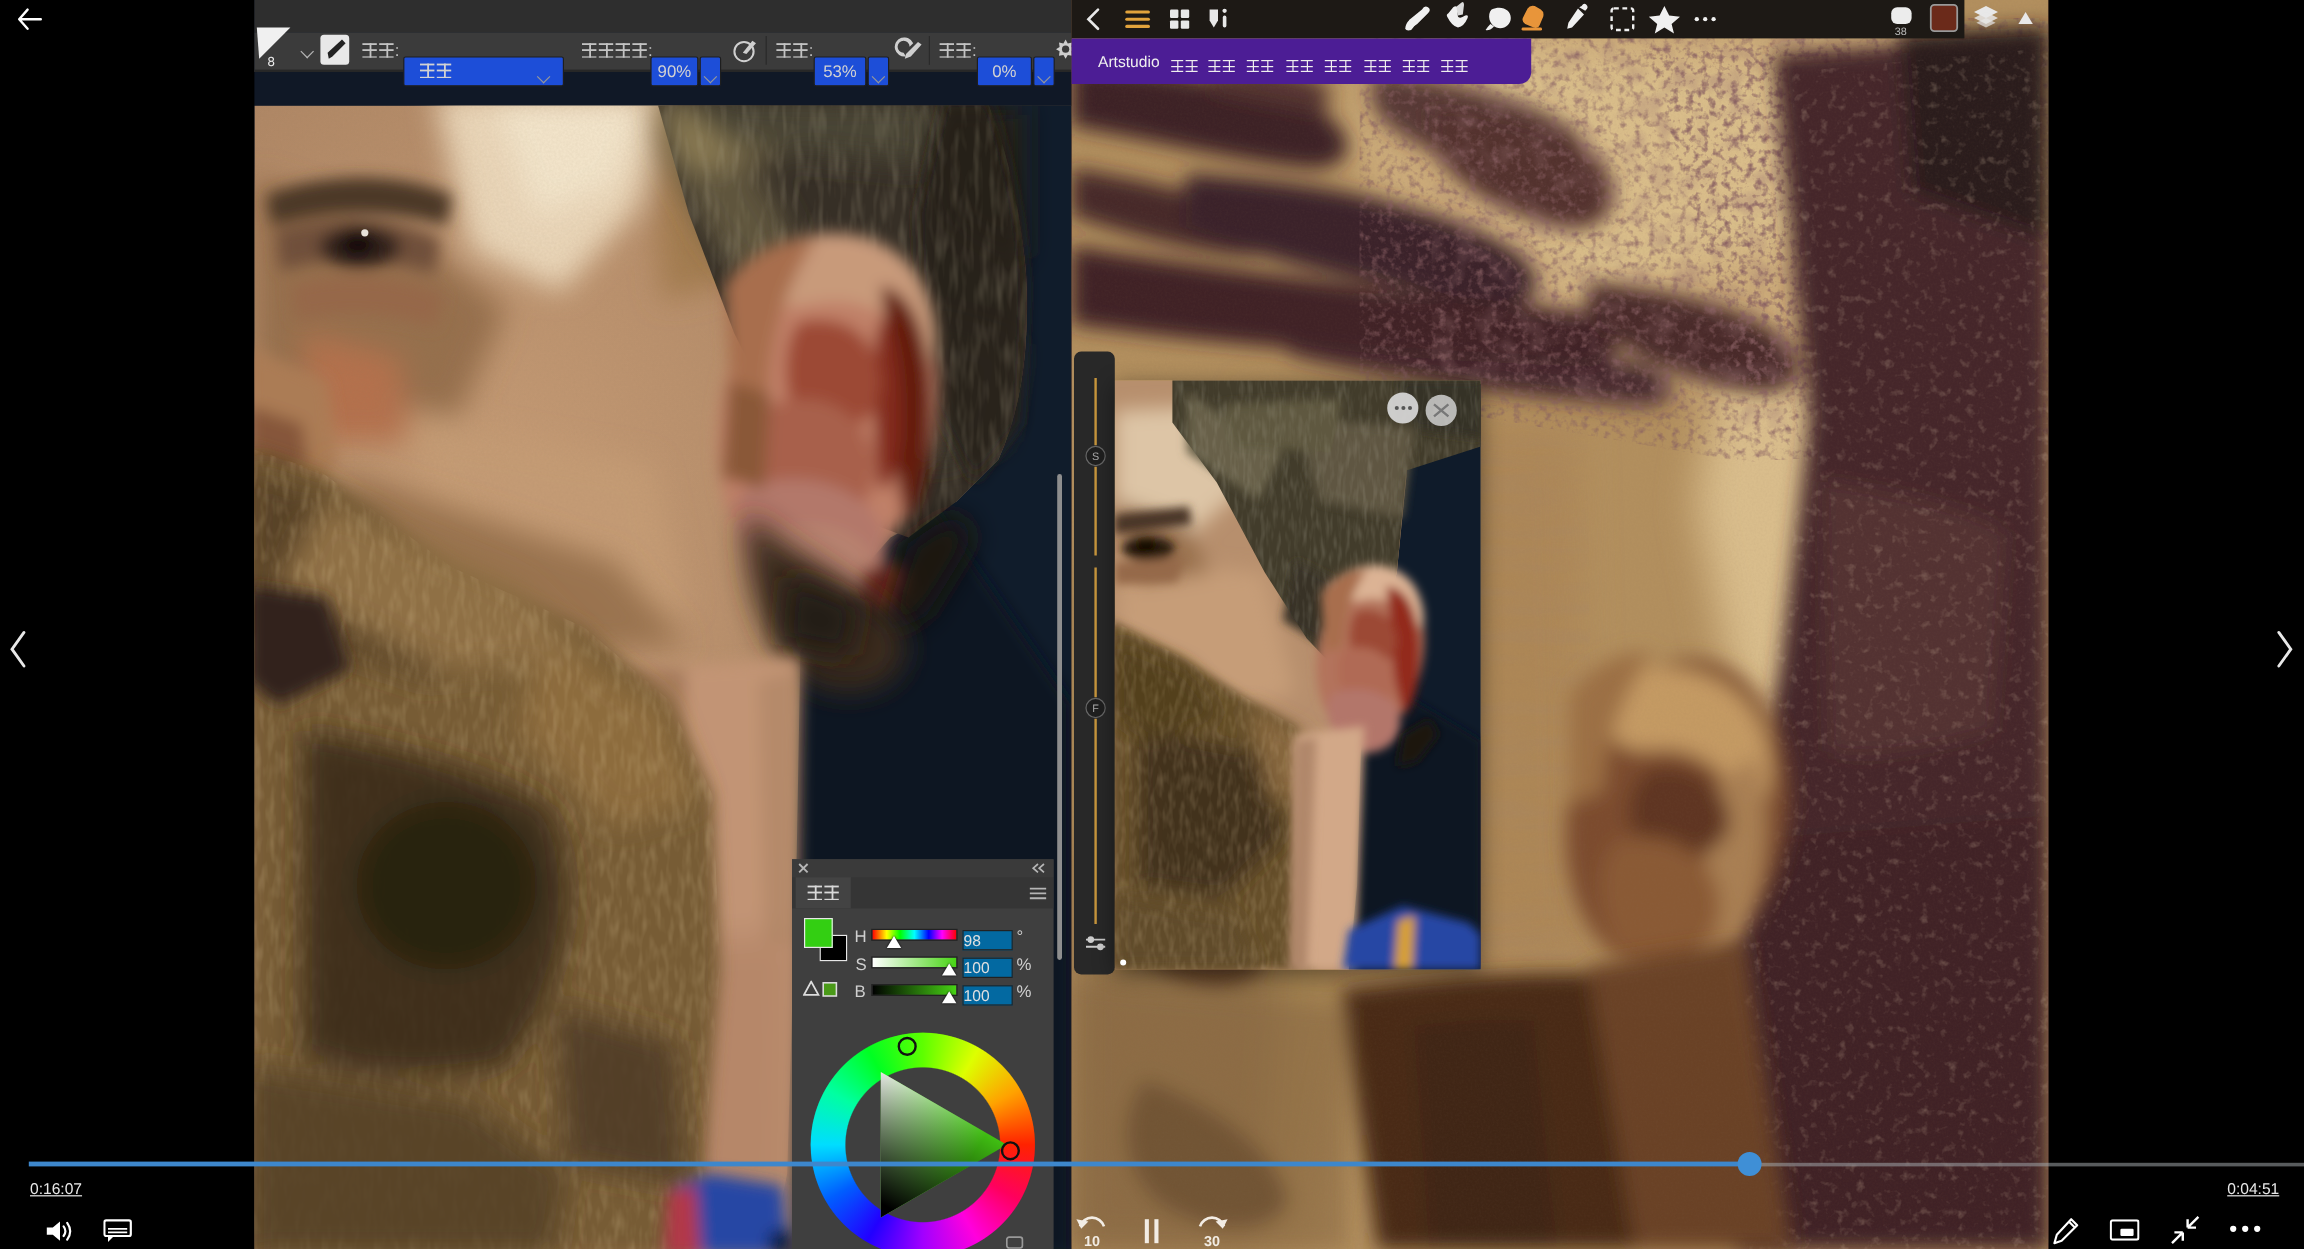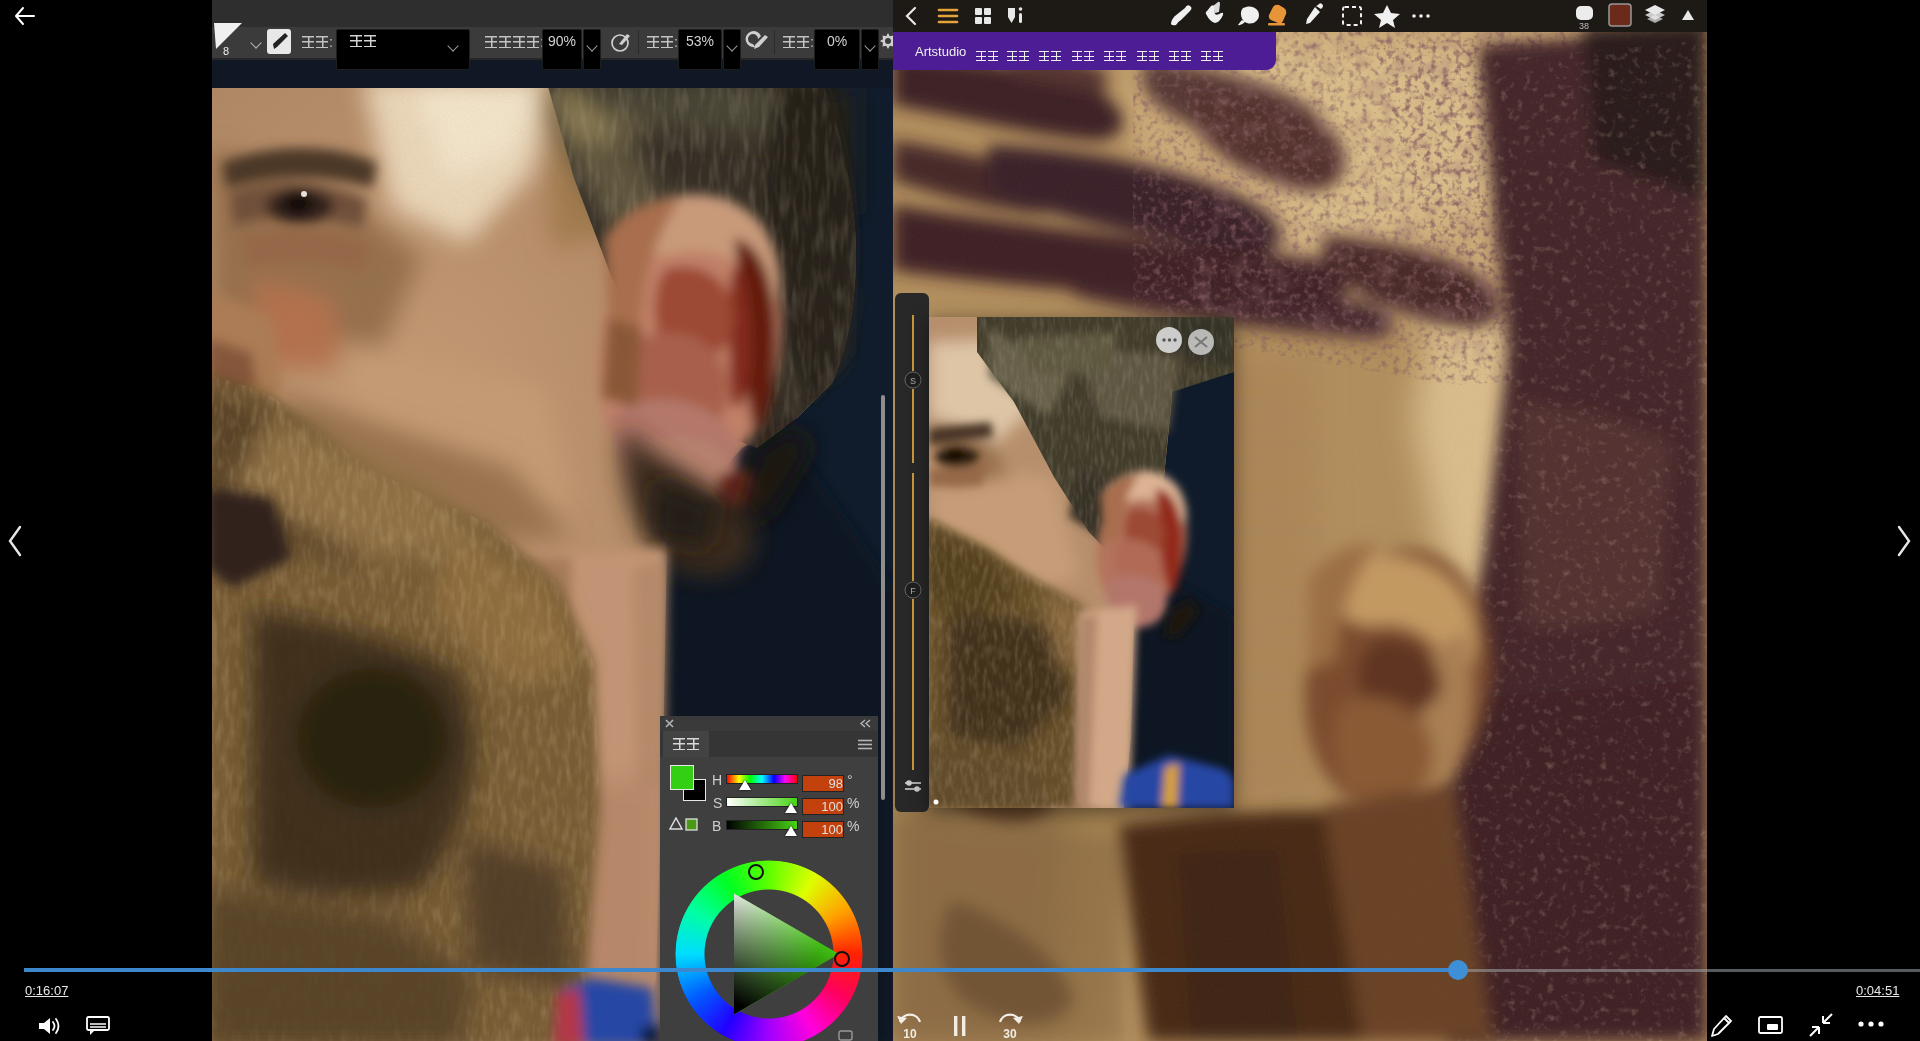--- a/index.html
+++ b/index.html
@@ -13,36 +13,36 @@
 linear-gradient(currentColor,currentColor) 5.5px 0/1.5px 12px no-repeat;}
 .zi.s10{width:10px;height:10px;background:linear-gradient(currentColor,currentColor) 0 0/10px 1.3px no-repeat,
 linear-gradient(currentColor,currentColor) 0 4.5px/10px 1.3px no-repeat,
 linear-gradient(currentColor,currentColor) 0 9px/10px 1.3px no-repeat,
 linear-gradient(currentColor,currentColor) 4.5px 0/1.3px 10px no-repeat;}
 
 #ps{left:212px;top:0;width:681px;height:1041px;background:#101826;}
 #ps-top{left:0;top:0;width:681px;height:27px;background:#2e2e2e;}
 #ps-tb{left:0;top:27px;width:681px;height:33px;background:#3b3b3b;border-bottom:2px solid #272727;color:#c3c3c3;font-size:14px;}
 #ps-title{left:0;top:62px;width:681px;height:26px;background:#26262a;color:#c9c9ca;font-size:14px;font-weight:bold;text-align:center;line-height:26px;}
-.ddbox{position:absolute;top:2px;height:41px;background:#000000;border:1px solid #1e1e1e;border-radius:2px;color:#d2d2d2;line-height:23px;}
+.ddbox{position:absolute;top:20px;height:25px;background:#1d4ed8;border:1px solid #1e1e1e;border-radius:2px;color:#d2d2d2;line-height:23px;}
 .tlab{position:absolute;top:7px;}
 .chev{position:absolute;top:12px;width:8px;height:8px;border-right:1.6px solid #b5b5b5;border-bottom:1.6px solid #b5b5b5;transform:rotate(45deg);}
 .vsep{position:absolute;top:3px;width:1px;height:24px;background:#2a2a2a;}
 
 #cpanel{left:660px;top:716px;width:218px;height:325px;background:#3f3f3f;}
 #cphead{left:0;top:0;width:218px;height:15px;background:#3a3a3a;color:#b5b5b5;}
 #cptabs{left:0;top:15px;width:218px;height:26px;background:#353535;}
 #cptab{left:3px;top:0;width:46px;height:26px;background:#434343;color:#d8d8d8;font-size:13px;text-align:center;line-height:26px;}
 .slider{position:absolute;height:10px;width:72px;border:1px solid #222;}
 .handle{position:absolute;width:0;height:0;border-left:6px solid transparent;border-right:6px solid transparent;border-bottom:10px solid #fff;filter:drop-shadow(0 0 1px #000);}
-.vbox{position:absolute;width:42px;height:17px;background:#c2410c;border:1px solid #222;color:#e0e0e0;font-size:13px;text-align:right;line-height:16px;}
+.vbox{position:absolute;width:42px;height:17px;background:#0369a1;border:1px solid #222;color:#e0e0e0;font-size:13px;text-align:left;line-height:16px;}
 .clab{position:absolute;color:#cfcfcf;font-size:14px;}
 
 #as{left:893px;top:0;width:814px;height:1041px;background:#6b4a38;}
-#as-top{left:0;top:0;width:814px;height:32px;background:#1d1915;}
+#as-top{left:0;top:0;width:744px;height:32px;background:#1d1915;}
 #as-menu{left:0;top:32px;width:383px;height:38px;background:#4c1d95;border-radius:0 0 10px 0;color:#efefef;font-size:15px;}
 #refpanel{left:36px;top:317px;width:305px;height:491px;box-shadow:0 4px 18px rgba(0,0,0,.45);}
 #sstrip{left:2px;top:293px;width:34px;height:519px;background:#282828;border-radius:6px;}
 #pbar{left:24px;top:968px;height:4px;width:1434px;background:#3d87cc;}
 #pbar2{left:1458px;top:969px;height:2.5px;width:462px;background:rgba(160,165,170,.55);}
 #phandle{left:1448px;top:960px;width:20px;height:20px;border-radius:50%;background:#3f8fd6;}
 .time{position:absolute;color:#e8e8e8;font-size:13px;text-decoration:underline;}
 </style></head>
 <body>
 <div id="root">

